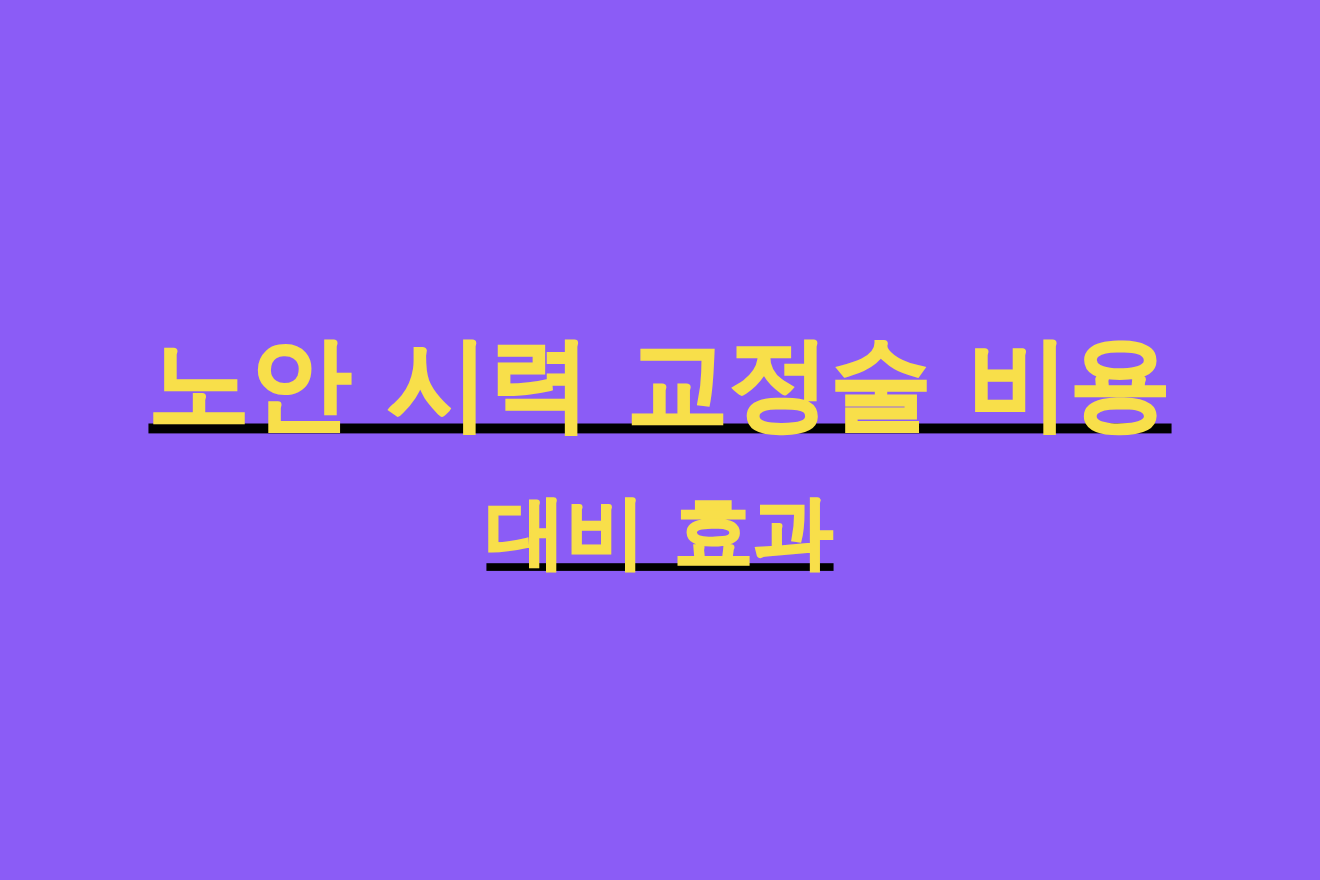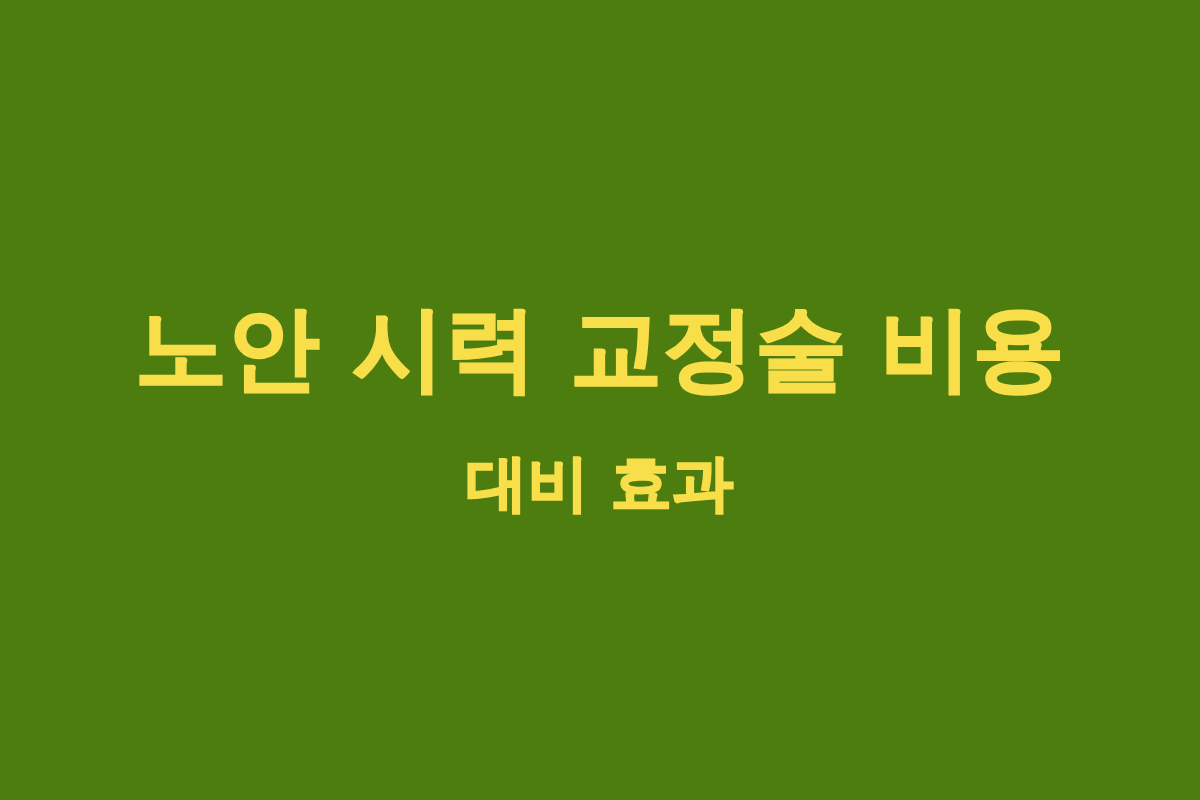--- a/index.html
+++ b/index.html
@@ -47,26 +47,26 @@
     font-weight: 700;
     letter-spacing: 0.5px;
     white-space: pre;
     
     paint-order: stroke fill;
     -webkit-text-stroke: 2px #F8DF4A;
     text-rendering: geometricPrecision;
   }
 
   .headline-line.line-1 { font-size: 92px; }
-  .headline-line.line-2 { font-size: 61px; }
+  .headline-line.line-2 { font-size: 72px; }
 </style>
 </head>
 <body>
 
-<div class="banner" style="background: #4d7c0f;">
+<div class="banner" style="background: #8b5cf6; text-decoration: underline;">
 
   <div class="headline">
 
     <span class="headline-line line-1" style="color: rgb(248, 223, 74); -webkit-text-stroke: 2px rgb(248, 223, 74);">노안 시력 교정술 비용</span>
 
     <span class="headline-line line-2" style="color: rgb(248, 223, 74); -webkit-text-stroke: 2px rgb(248, 223, 74);">대비 효과</span>
 
   </div>
 
 </div>

